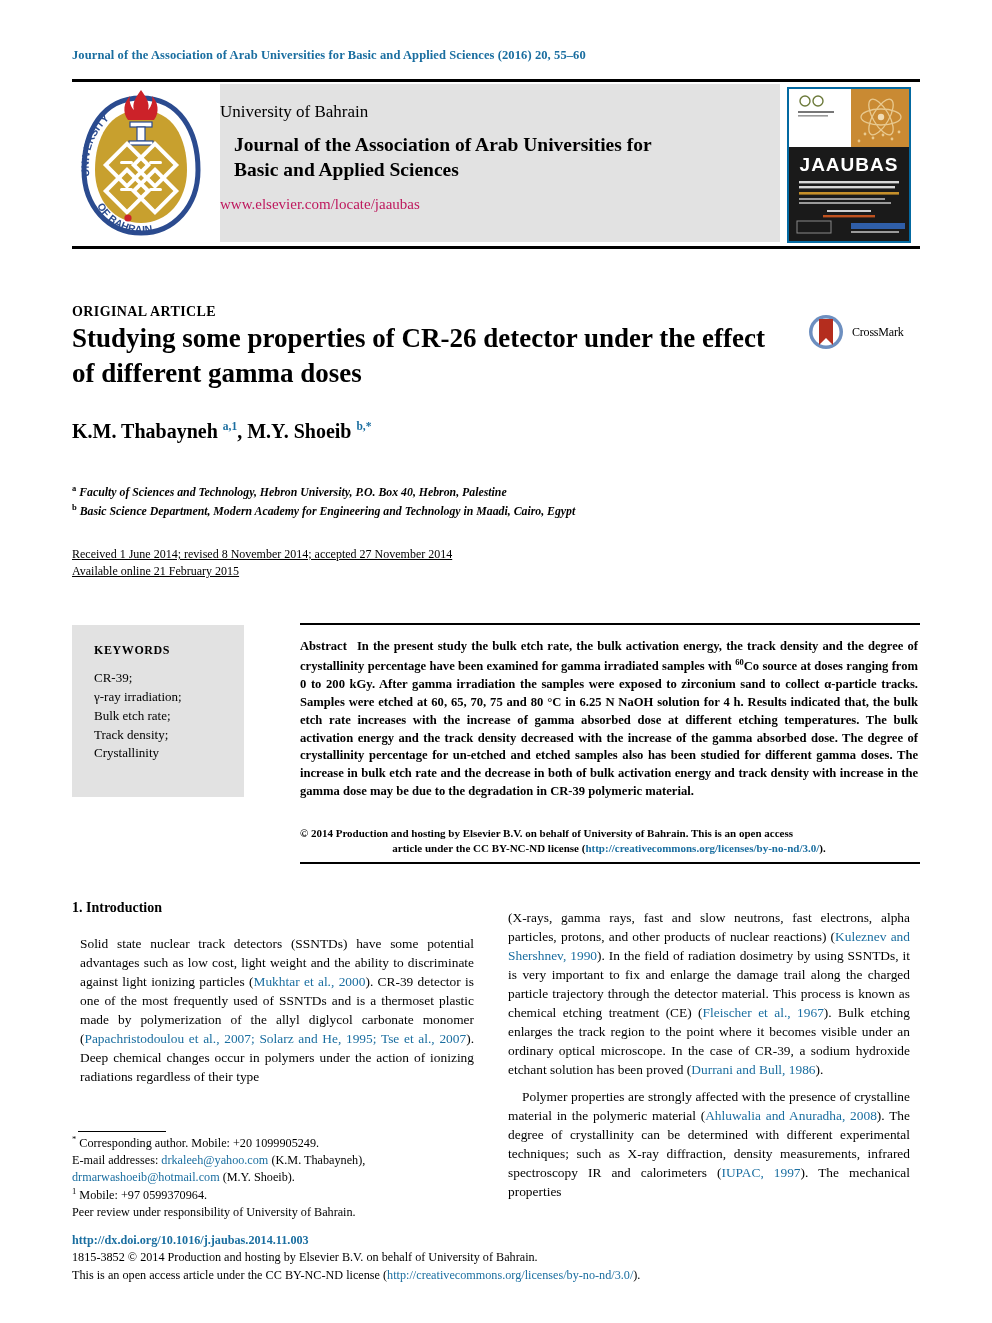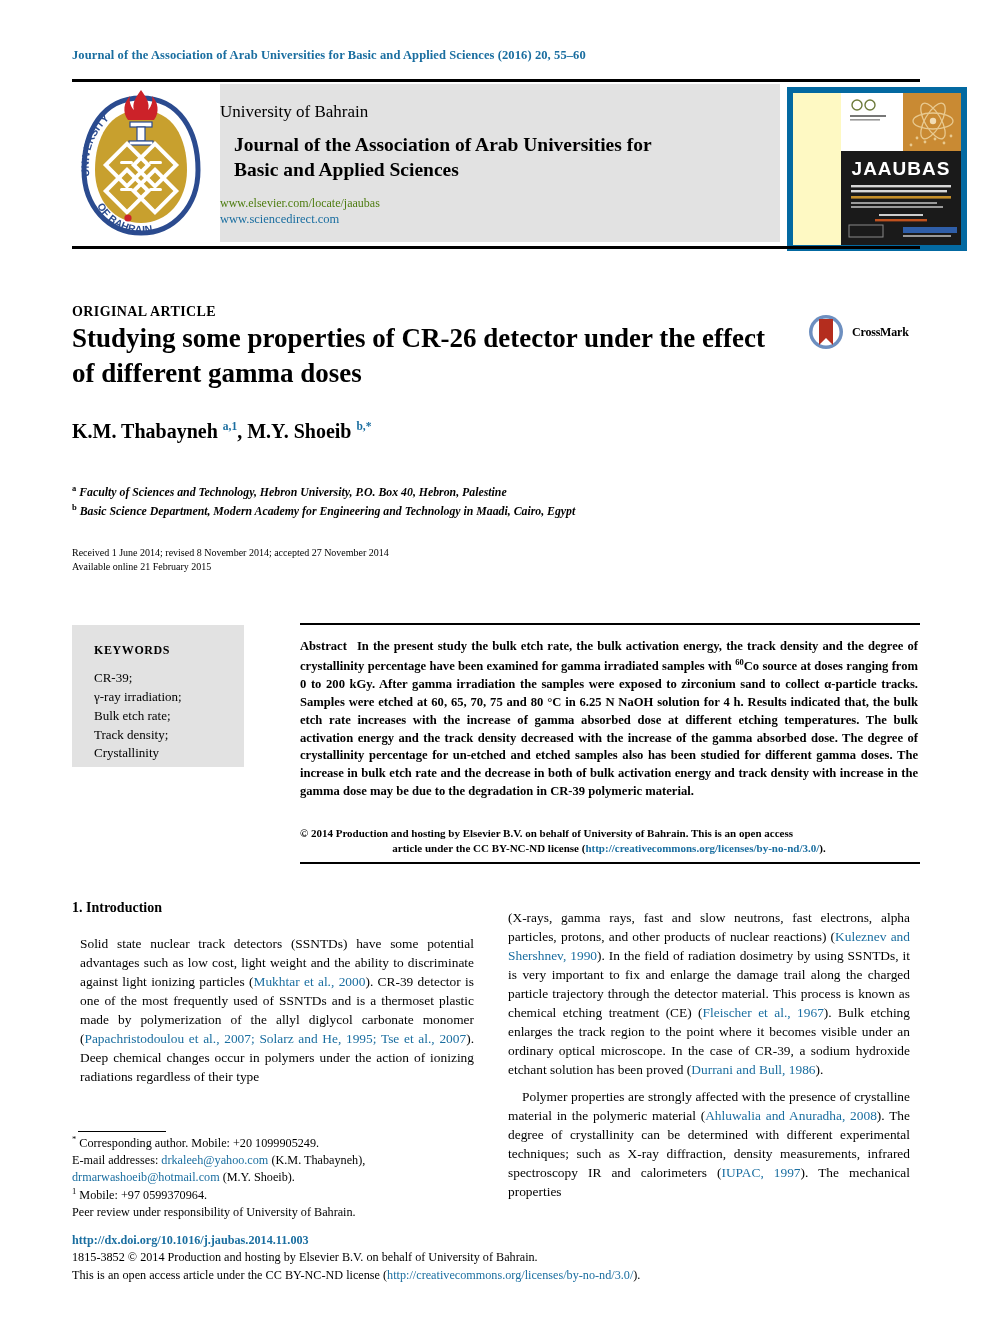--- a/index.html
+++ b/index.html
@@ -39,67 +39,67 @@
     text-align:left;
   }
   .journal-box .uni{
     font-size:17px;margin-top:19px;line-height:1.1;
   }
   .journal-box .jtitle{
     font-size:19.5px;font-weight:bold;line-height:1.32;margin-top:10px;
     padding:0 14px;
   }
   .journal-box .url1{
-    font-size:12px;margin-top:13px;color:#4d7c0f;
+    font-size:15px;margin-top:13px;color:#be185d;
   }
   .journal-box .url2{
     font-size:12.5px;margin-top:1px;color:#1a6ea0;
   }
   .cover-box{
     position:absolute;left:715px;top:3px;width:120px;height:152px;
-    border:6px solid #0369a1;overflow:hidden;background:#fef9c3;padding-left:48px;
+    border:2px solid #0369a1;overflow:hidden;background:#fef9c3;
   }
 
   
   .article-type{
     position:absolute;left:72px;top:272px;
     font-size:14px;font-weight:bold;letter-spacing:.4px;margin-top:32px;
   }
   .title{
     position:absolute;left:72px;top:303px;width:715px;
     font-size:27px;font-weight:bold;line-height:1.30;
   }
   .crossmark{
     position:absolute;left:806px;top:313px;width:108px;height:40px;
   }
   .crossmark-label{
-    position:absolute;left:46px;top:12px;font-size:12px;font-weight:bold;
+    position:absolute;left:46px;top:12px;font-size:12px;font-weight:normal;
     font-family:"Liberation Serif",serif;letter-spacing:-.2px;
   }
 
   
   .authors{
     position:absolute;left:72px;top:420px;width:800px;
     font-size:20px;font-weight:bold;
   }
   .authors sup{font-size:11.5px;color:#1a6ea0;font-weight:bold;vertical-align:super;}
   .affils{
     position:absolute;left:72px;top:482px;width:820px;
     font-size:11.8px;font-style:italic;font-weight:bold;line-height:1.48;
   }
   .affils sup{font-size:8.5px;font-style:normal;vertical-align:super;}
 
   .dates{
     position:absolute;left:72px;top:546px;width:700px;
-    font-size:10px;line-height:1.42;
+    font-size:12px;line-height:1.42;text-decoration:underline;
   }
 
   
   .kw-box{
-    position:absolute;left:72px;top:625px;width:172px;height:142px;
+    position:absolute;left:72px;top:625px;width:172px;height:172px;
     background:#e2e2e2;
   }
   .kw-title{
     position:absolute;left:22px;top:18px;font-size:12px;font-weight:bold;letter-spacing:.6px;
   }
   .kw-list{
     position:absolute;left:22px;top:44px;font-size:13px;line-height:1.45;
   }
 
   .abs-rule-top{
@@ -206,21 +206,20 @@
       </svg>
     </div>
 
     <div class="journal-box">
       <div class="uni">University of Bahrain</div>
       <div class="jtitle">
         <span>Journal of the Association of Arab Universities for</span><br>
         <span>Basic and Applied Sciences</span>
       </div>
       <div class="url1">www.elsevier.com/locate/jaaubas</div>
-      <div class="url2">www.sciencedirect.com</div>
     </div>
 
     <div class="cover-box">
       <svg width="120" height="152" viewBox="0 0 120 152">
         <rect x="0" y="0" width="120" height="152" fill="#ffffff"></rect>
         <rect x="0" y="0" width="62" height="58" fill="#ffffff"></rect>
         <rect x="62" y="0" width="58" height="58" fill="#c98a33"></rect>
 
         <circle cx="16" cy="12" r="5" fill="none" stroke="#6c7a3a" stroke-width="1.4"></circle>
         <circle cx="29" cy="12" r="5" fill="none" stroke="#6c7a3a" stroke-width="1.4"></circle>

